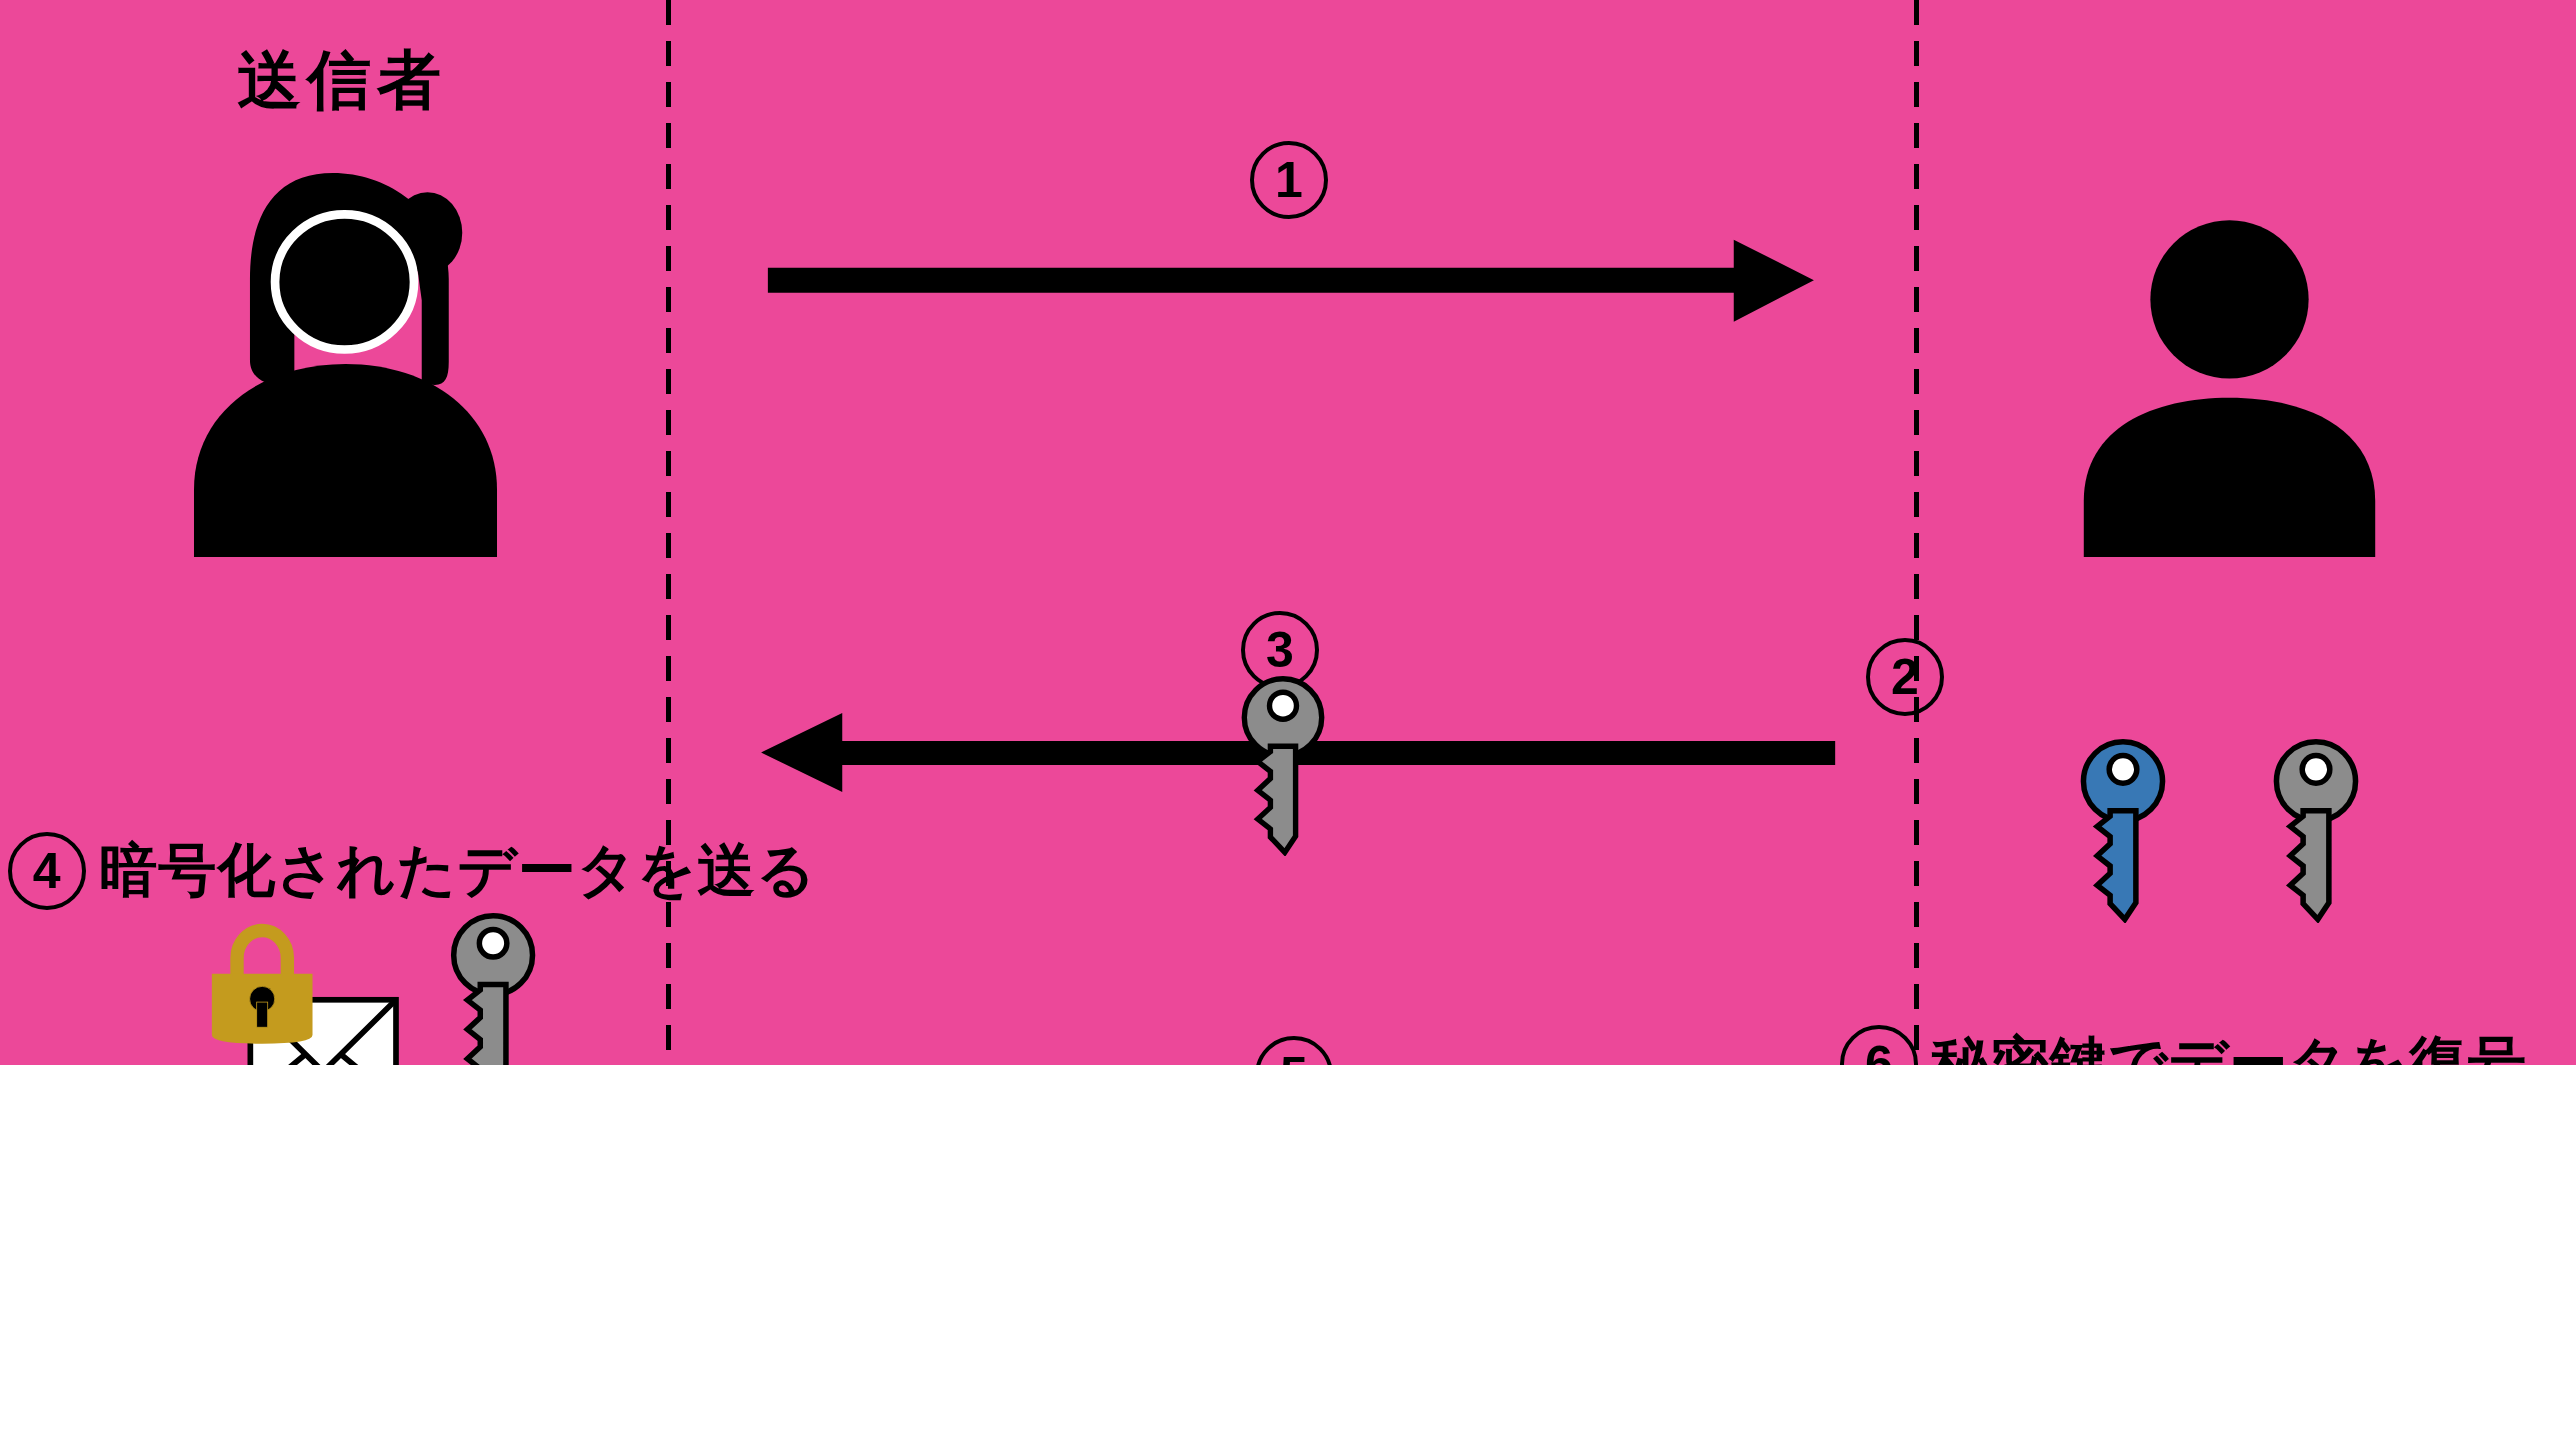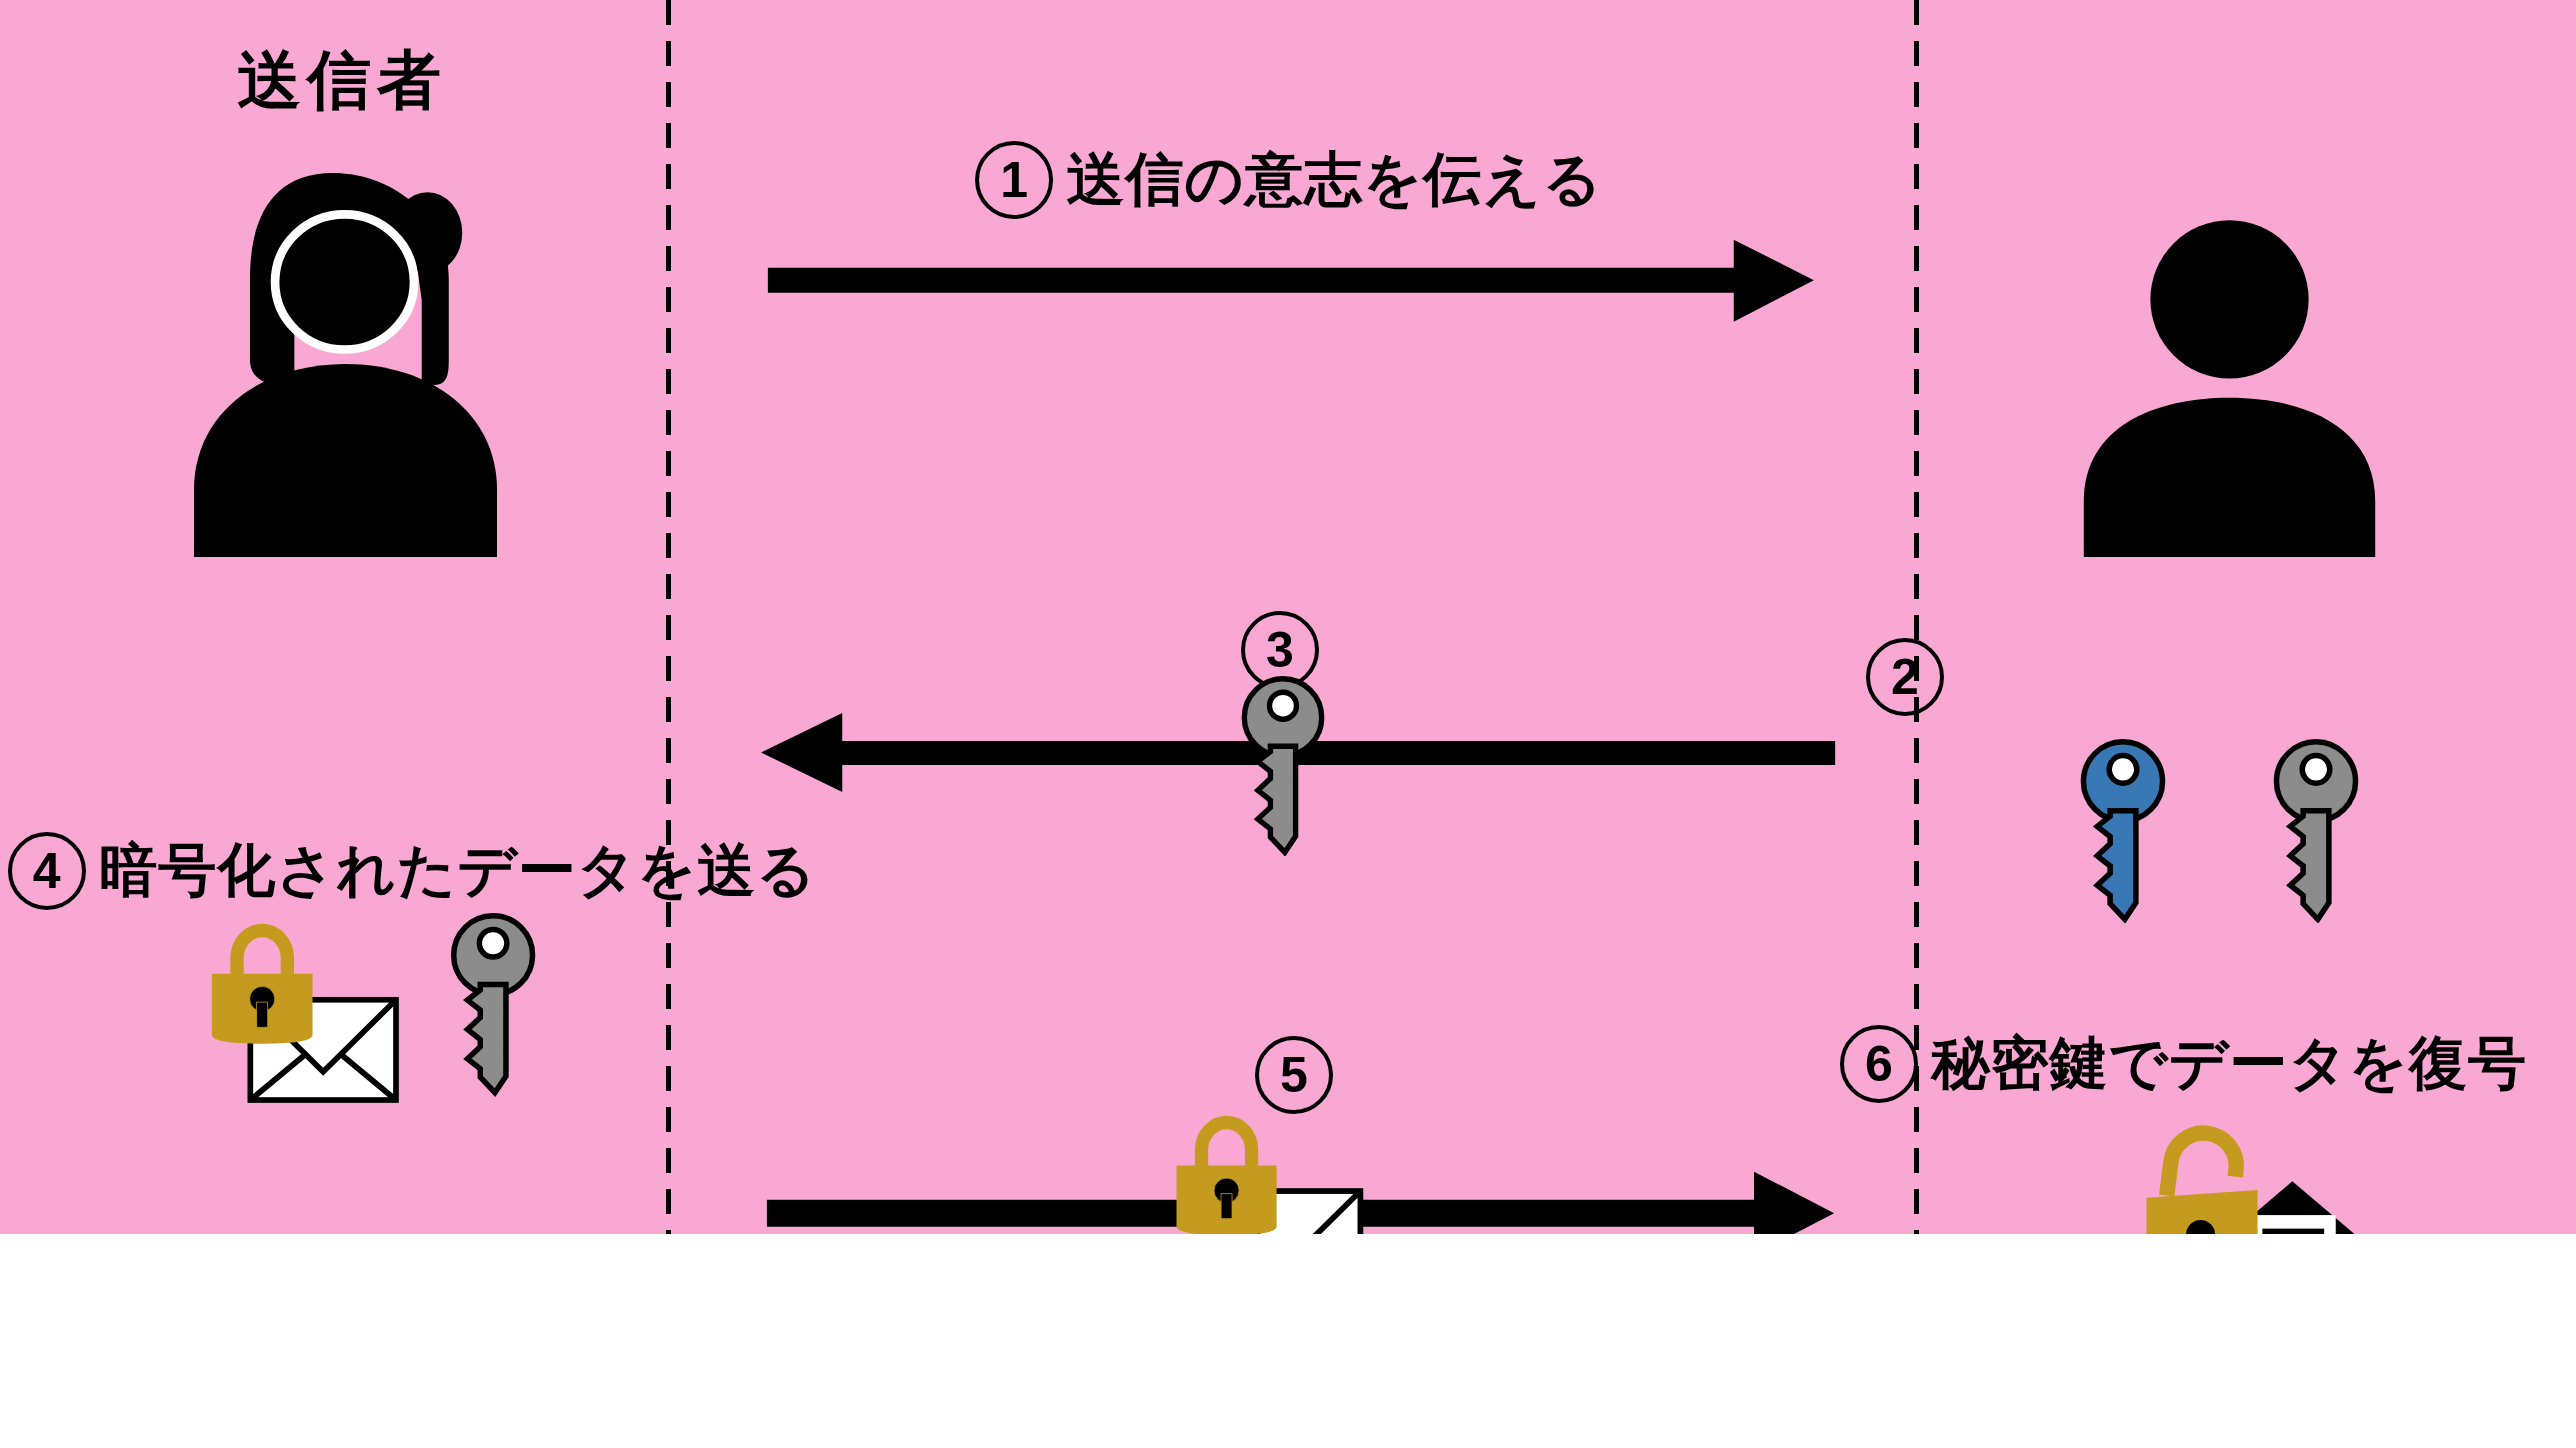--- a/index.html
+++ b/index.html
@@ -1,17 +1,17 @@
 <!DOCTYPE html>
 <html><head>
 <meta charset="utf-8">
 <style>
   html,body{margin:0;padding:0;background:#ffffff;}
   #stage{
-    position:relative;width:2576px;height:1234px;background:#f9a8d4;overflow:hidden;
+    position:relative;width:2576px;height:1065px;background:#ec4899;overflow:hidden;
     font-family:"Liberation Sans",sans-serif;color:#000;
   }
   .vline{position:absolute;top:0;bottom:0;width:4.8px;
     background:repeating-linear-gradient(to bottom,#000 0 25px,transparent 25px 41px);}
   .title{position:absolute;transform:translateX(-50%);font-size:64px;font-weight:bold;
     letter-spacing:5.8px;white-space:nowrap;}
   .step{position:absolute;display:flex;align-items:center;gap:13.5px;white-space:nowrap;}
   .step.centered{transform:translateX(-50%);}
   .stepnum{display:flex;align-items:center;justify-content:center;flex:0 0 auto;
     width:70px;height:70px;border:4.8px solid #000;border-radius:50%;
@@ -66,21 +66,20 @@
   </svg>
 
   <svg class="abs" style="left:0;top:0" width="2576" height="1449" viewBox="0 0 2667 1500">
     <polygon fill="#000" points="795,277 1795,277 1795,248 1878,290 1795,333 1795,303 795,303"></polygon>
     <polygon fill="#000" points="1900,767 872,767 872,738 788,779 872,820 872,792 1900,792"></polygon>
     <polygon fill="#000" points="794,1242 1816,1242 1816,1213 1899,1256 1816,1299 1816,1270 794,1270"></polygon>
   </svg>
 
   <div class="step centered" style="left:1289px;top:141px">
     <span class="stepnum">1</span>
-    <span class="steplabel">送信の意志を伝える</span>
   </div>
 
   <div class="step centered" style="left:1280px;top:611px">
     <span class="stepnum">3</span>
   </div>
   <svg class="abs" style="left:1238px;top:676px" width="90" height="180" viewBox="0 0 100 200">
     <use href="#key-shape" fill="#8C8C8C"></use>
   </svg>
 
   <div class="step" style="left:1866px;top:638px">

